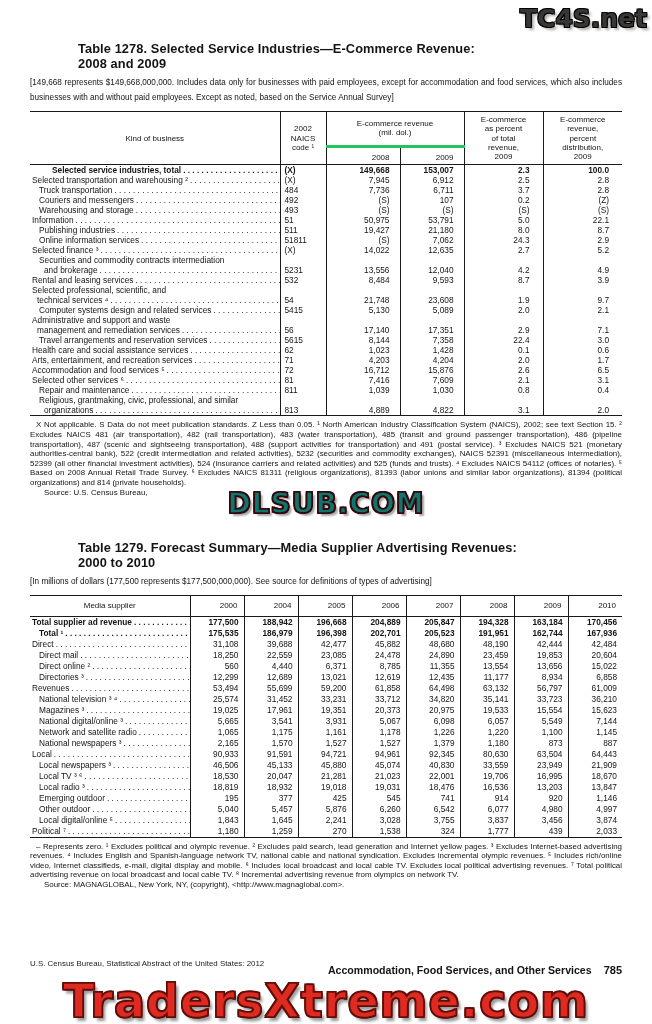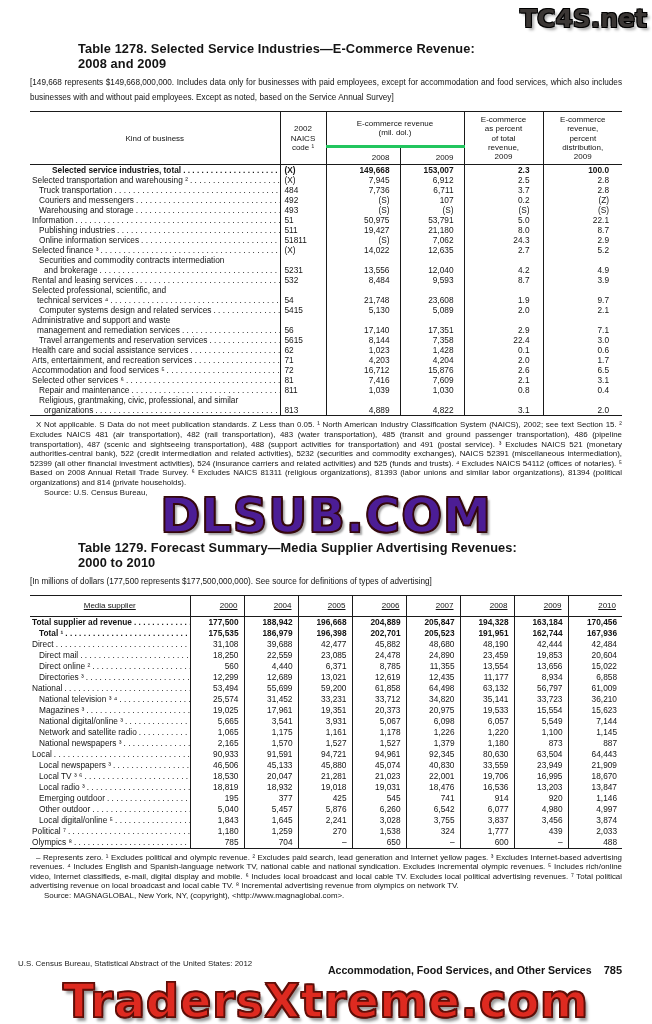--- a/index.html
+++ b/index.html
@@ -41,41 +41,41 @@
   .t1278 .h-year { text-align:right; padding:1px 10px 2px 2px; vertical-align:bottom; }
   .t1278 .naics { text-align:left; padding-left:4px; }
   .t1278 .rev { padding-right:10px; }
   .t1278 .pct { padding-right:13px; }
   .t1278 col.c-kob{width:250px} .t1278 col.c-naics{width:46px} .t1278 col.c-2008{width:74px}
   .t1278 col.c-2009{width:64px} .t1278 col.c-pr{width:79px} .t1278 col.c-pd{width:79px}
 
   
   .t1279 td { line-height:11px; }
   .t1279 th + th, .t1279 td + td { border-left:1px solid #1a1a1a; }
-  .t1279 th { padding:5px 2px;text-decoration:underline; }
+  .t1279 th { padding:5px 2px; }
   .t1279 th.yh { text-align:right; padding-right:6px; vertical-align:bottom; }
   .t1279 .num { padding-right:5px; }
   .t1279 col.c-label{width:160px} .t1279 col.c-year{width:54px}
 
   
   .t-foot { font-size:7.9px; line-height:9.6px; margin-top:4px; text-align:justify; text-indent:6px; }
   .t-src  { font-size:7.9px; line-height:9.6px; padding-left:14px; }
   .sec2 { margin-top:44px; }
 
   
   .footer { position:absolute; left:30px; right:30px; top:960px; text-align:right; }
   .f-section { font-size:10.6px; font-weight:bold; }
   .f-page { font-size:11px; font-weight:bold; margin-left:12px; }
-  .f-bureau { position:absolute; left:18px; top:959px; font-size:7.9px; color:#222; }
+  .f-bureau { position:absolute; left:30px; top:959px; font-size:7.9px; color:#222; }
 
   
   .wm { position:absolute; font-family:"DejaVu Sans","Liberation Sans",sans-serif; font-weight:800; z-index:50; pointer-events:none; }
   .wm-top { top:4px; right:5px; font-size:25px; color:#3a3634;
             text-shadow:1px 1px 0 #000, -1px -1px 0 #000, 1px -1px 0 #000, -1px 1px 0 #000, 3px 3px 3px rgba(0,0,0,.35); }
-  .wm-mid { top:487px; left:0; right:0; text-align:center; font-size:48px; letter-spacing:1px; color:#4c1d95;
+  .wm-mid { top:487px; left:0; right:0; text-align:center; font-size:28px; letter-spacing:1px; color:#0f766e;
             -webkit-text-stroke:1.5px #35080c;
             text-shadow:1px 1px 0 #35080c, -1px -1px 0 #35080c, 1px -1px 0 #35080c, -1px 1px 0 #35080c, 3px 3px 2px rgba(0,0,0,.35); }
   .wm-bottom { top:974px; left:0; right:0; text-align:center; font-size:46px; letter-spacing:1px; color:#de2a20;
             -webkit-text-stroke:1.5px #5e0e08;
             text-shadow:1px 1px 0 #5e0e08, -1px -1px 0 #5e0e08, 1px -1px 0 #5e0e08, -1px 1px 0 #5e0e08, 3px 4px 3px rgba(0,0,0,.4); }
 </style>
 </head>
 <body>
 
 <div class="page">
@@ -538,21 +538,21 @@
             <td class="num">13,021</td>
             <td class="num">12,619</td>
             <td class="num">12,435</td>
             <td class="num">11,177</td>
             <td class="num">8,934</td>
             <td class="num">6,858</td>
           </tr>
           <tr>
             <td class="kob ind0">
               <div class="lline">
-                <span class="ltxt">National</span>
+                <span class="ltxt">Revenues</span>
                 <span class="dots"></span>
               </div>
             </td>
             <td class="num">53,494</td>
             <td class="num">55,699</td>
             <td class="num">59,200</td>
             <td class="num">61,858</td>
             <td class="num">64,498</td>
             <td class="num">63,132</td>
             <td class="num">56,797</td>
@@ -759,36 +759,20 @@
             </td>
             <td class="num">1,180</td>
             <td class="num">1,259</td>
             <td class="num">270</td>
             <td class="num">1,538</td>
             <td class="num">324</td>
             <td class="num">1,777</td>
             <td class="num">439</td>
             <td class="num">2,033</td>
           </tr>
-          <tr>
-            <td class="kob ind0">
-              <div class="lline">
-                <span class="ltxt">Olympics ⁸</span>
-                <span class="dots"></span>
-              </div>
-            </td>
-            <td class="num">785</td>
-            <td class="num">704</td>
-            <td class="num">–</td>
-            <td class="num">650</td>
-            <td class="num">–</td>
-            <td class="num">600</td>
-            <td class="num">–</td>
-            <td class="num">488</td>
-          </tr>
         </tbody>
     </table>
 
     <p class="t-foot">– Represents zero. ¹ Excludes political and olympic revenue. ² Excludes paid search, lead generation and Internet yellow pages. ³ Excludes Internet-based advertising revenues. ⁴ Includes English and Spanish-language network TV, national cable and national syndication. Excludes incremental olympic revenues. ⁵ Includes rich/online video, Internet classifieds, e-mail, digital display and mobile. ⁶ Includes local broadcast and local cable TV. Excludes local political advertising revenues. ⁷ Total political advertising revenue on local broadcast and local cable TV. ⁸ Incremental advertising revenue from olympics on network TV.</p>
     <p class="t-src">Source: MAGNAGLOBAL, New York, NY, (copyright), &lt;http://www.magnaglobal.com&gt;.</p>
   </section>
 
   <div class="footer">
     <span class="f-section">Accommodation, Food Services, and Other Services</span><span class="f-page">785</span>
   </div>

